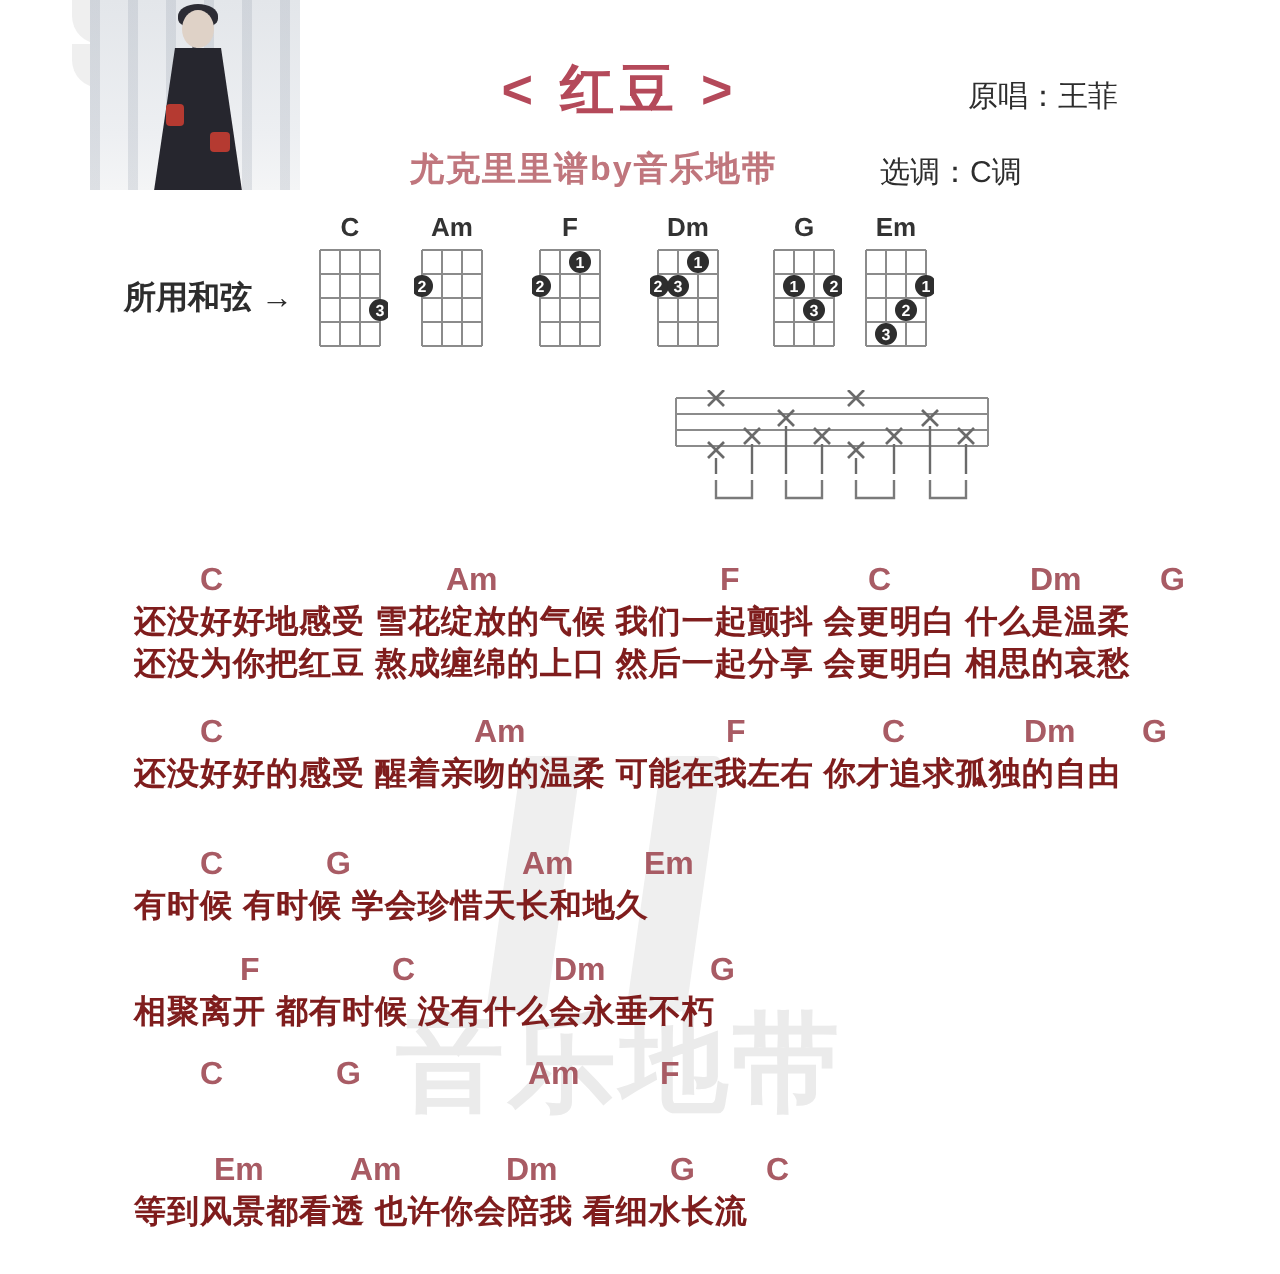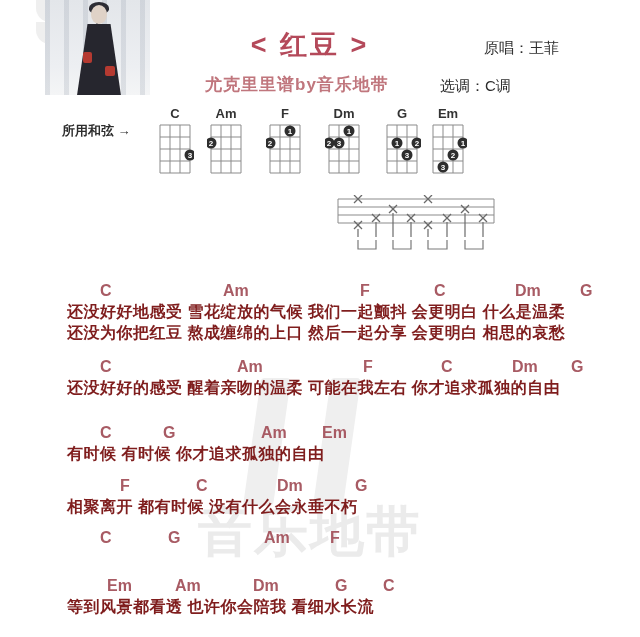--- a/index.html
+++ b/index.html
@@ -30,21 +30,21 @@
   .photo .patch1{position:absolute;left:38px;top:52px;width:9px;height:11px;background:#b53a31;border-radius:2px;}
   .photo .patch2{position:absolute;left:60px;top:66px;width:10px;height:10px;background:#b53a31;border-radius:2px;}
 
   .title{position:absolute;left:190px;top:27px;width:240px;text-align:center;
     font-size:27px;font-weight:700;color:#b4495a;letter-spacing:3px;white-space:nowrap;}
   .subtitle{position:absolute;left:205px;top:73px;font-size:17px;font-weight:700;color:#c0767d;letter-spacing:1px;white-space:nowrap;}
   .singer{position:absolute;left:484px;top:39px;font-size:15px;color:#2d2d2d;white-space:nowrap;}
   .keyinfo{position:absolute;left:440px;top:77px;font-size:15px;color:#2d2d2d;white-space:nowrap;}
 
   
-  .chords-label{position:absolute;left:62px;top:122px;font-size:13px;font-weight:700;color:#2d2d2d;white-space:nowrap;text-align:right;}
+  .chords-label{position:absolute;left:62px;top:139px;font-size:16px;font-weight:700;color:#2d2d2d;white-space:nowrap;text-align:right;}
   .diagram{position:absolute;top:106px;width:44px;text-align:center;}
   .diagram .dlabel{font-size:13px;font-weight:700;color:#333;height:17px;line-height:16px;}
   .diagram svg{display:block;margin:0 auto;}
 
   
   #rhythm-svg{position:absolute;left:336px;top:195px;}
   .rhythm-label{position:absolute;left:506px;top:207px;font-size:15px;font-weight:700;color:#2d2d2d;white-space:nowrap;}
 
   
   .section{position:absolute;left:0;width:640px;}
@@ -260,21 +260,21 @@
           </div>
           <div class="lyric-line">还没好好的感受 醒着亲吻的温柔  可能在我左右  你才追求孤独的自由</div>
         </div>
         <div class="section" style="top: 424px;">
           <div class="chord-row">
             <span class="chord" style="left: 100px;">C</span>
             <span class="chord" style="left: 163px;">G</span>
             <span class="chord" style="left: 261px;">Am</span>
             <span class="chord" style="left: 322px;">Em</span>
           </div>
-          <div class="lyric-line">有时候  有时候 你才追求孤独的自由</div>
+          <div class="lyric-line">有时候  有时候 学会珍惜天长和地久</div>
         </div>
         <div class="section" style="top: 477px;">
           <div class="chord-row">
             <span class="chord" style="left: 120px;">F</span>
             <span class="chord" style="left: 196px;">C</span>
             <span class="chord" style="left: 277px;">Dm</span>
             <span class="chord" style="left: 355px;">G</span>
           </div>
           <div class="lyric-line">相聚离开  都有时候 没有什么会永垂不朽</div>
         </div>

